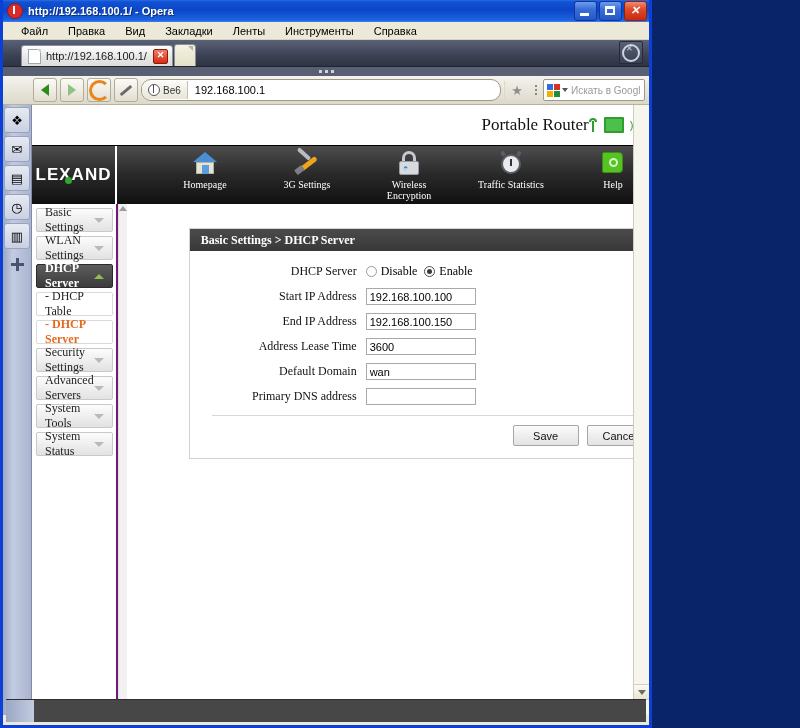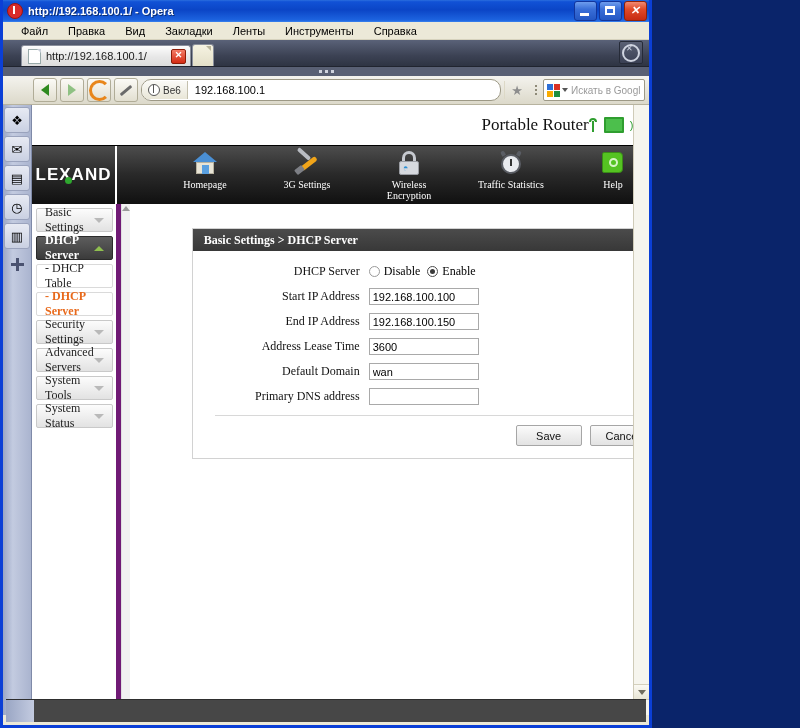--- a/index.html
+++ b/index.html
@@ -40,21 +40,21 @@
   .tabbar{height:26px;background:linear-gradient(180deg,#5a6278,#3c4254 60%,#2e3443);
           display:flex;align-items:flex-end;padding-left:18px;position:relative;
           border-bottom:1px solid #20242f;}
   .tab{height:21px;display:flex;align-items:center;padding:0 4px 0 6px;
        background:linear-gradient(180deg,#fdfdfd,#e7e7e7 55%,#dcdcdc);
        border:1px solid #8a8f9c;border-bottom:none;border-radius:3px 3px 0 0;
        margin-right:1px;box-sizing:border-box;}
   .tab-ico{width:11px;height:13px;background:#fff;border:1px solid #9aa;margin-right:5px;position:relative;}
   .tab-ico:before{content:"";position:absolute;right:-1px;top:-1px;border-width:0 4px 4px 0;
                   border-style:solid;border-color:transparent #c8cdd8 transparent transparent;}
-  .tab-title{font-size:11px;color:#1a1a1a;white-space:nowrap;margin-right:24px;}
+  .tab-title{font-size:11px;color:#1a1a1a;white-space:nowrap;margin-right:6px;}
   .tab-close{width:13px;height:13px;background:linear-gradient(180deg,#f47b66,#d42a12);
              border:1px solid #8c1c08;border-radius:2px;color:#fff;font-size:9px;font-weight:bold;
              line-height:11px;text-align:center;}
   .tab-new{width:20px;height:21px;background:linear-gradient(180deg,#f6f3e2,#e3dfc8);
            border:1px solid #8a8f9c;border-bottom:none;border-radius:3px 3px 0 0;position:relative;}
   .tab-new:after{content:"";position:absolute;right:2px;top:1px;border-width:0 5px 5px 0;
                  border-style:solid;border-color:transparent #b8b49a transparent transparent;}
   .tabbar-right{position:absolute;right:6px;bottom:2px;width:22px;height:21px;
                 background:linear-gradient(180deg,#596074,#3a4054);border:1px solid #262b38;
                 border-radius:2px;display:flex;align-items:center;justify-content:center;}
@@ -157,21 +157,21 @@
   .ic-clock i:nth-child(1){left:2px;transform:rotate(-30deg);}
   .ic-clock i:nth-child(2){right:2px;transform:rotate(30deg);}
   .ic-clock em{position:absolute;left:11px;top:8px;width:2px;height:7px;background:#333;}
   .ic-book{width:24px;height:22px;position:relative;}
   .ic-book:before{content:"";position:absolute;left:1px;top:0;width:21px;height:21px;background:#55c322;
                   border:1px solid #3a8c17;border-radius:2px 4px 4px 2px;box-sizing:border-box;}
   .ic-book:after{content:"";position:absolute;left:8px;top:6px;width:9px;height:9px;border:2px solid #d7f5c6;
                  border-radius:50%;box-sizing:border-box;}
 
   .content{display:flex;height:calc(100% - 98px);background:#fff;}
-  .sidebar-wrap{width:148px;border-right:5px solid #701a75;padding:4px 3px 0 4px;box-sizing:border-box;}
+  .sidebar-wrap{width:148px;border-right:2px solid #701a75;padding:4px 3px 0 4px;box-sizing:border-box;}
   .menu-btn{height:24px;margin-bottom:4px;display:flex;align-items:center;justify-content:space-between;
             padding:0 8px;box-sizing:border-box;font-family:"Liberation Serif",serif;font-size:12px;
             background:linear-gradient(180deg,#fcfcfc,#eeeeee 55%,#e2e2e2);
             border:1px solid #c9c9c9;border-radius:2px;color:#222;}
   .menu-btn.active{background:linear-gradient(180deg,#5d5d5d,#3b3b3b);border-color:#2b2b2b;color:#fff;font-weight:bold;}
   .menu-btn.sub{background:#fff;border:1px solid #dadada;}
   .menu-btn.sub.cur{color:#e8691b;font-weight:bold;}
   .chev{width:0;height:0;border-style:solid;border-width:5px 5px 0 5px;border-color:#b9b9b9 transparent transparent transparent;}
   .chev.up{border-width:0 5px 5px 5px;border-color:transparent transparent #8fbf4f transparent;}
   .frame-scroll{width:14px;background:#f1f1f1;border-left:1px solid #e0e0e0;display:flex;flex-direction:column;
@@ -401,20 +401,24 @@
             </div>
           </div>
         </div>
 
         <div class="content">
           <div class="sidebar-wrap">
             <div class="menu-btn">
               <span>Basic Settings</span>
               <span class="chev"></span>
             </div>
+            <div class="menu-btn">
+              <span>WLAN Settings</span>
+              <span class="chev"></span>
+            </div>
             <div class="menu-btn active">
               <span>DHCP Server</span>
               <span class="chev up"></span>
             </div>
             <div class="menu-btn sub">
               <span>- DHCP Table</span>
             </div>
             <div class="menu-btn sub cur">
               <span>- DHCP Server</span>
             </div>

